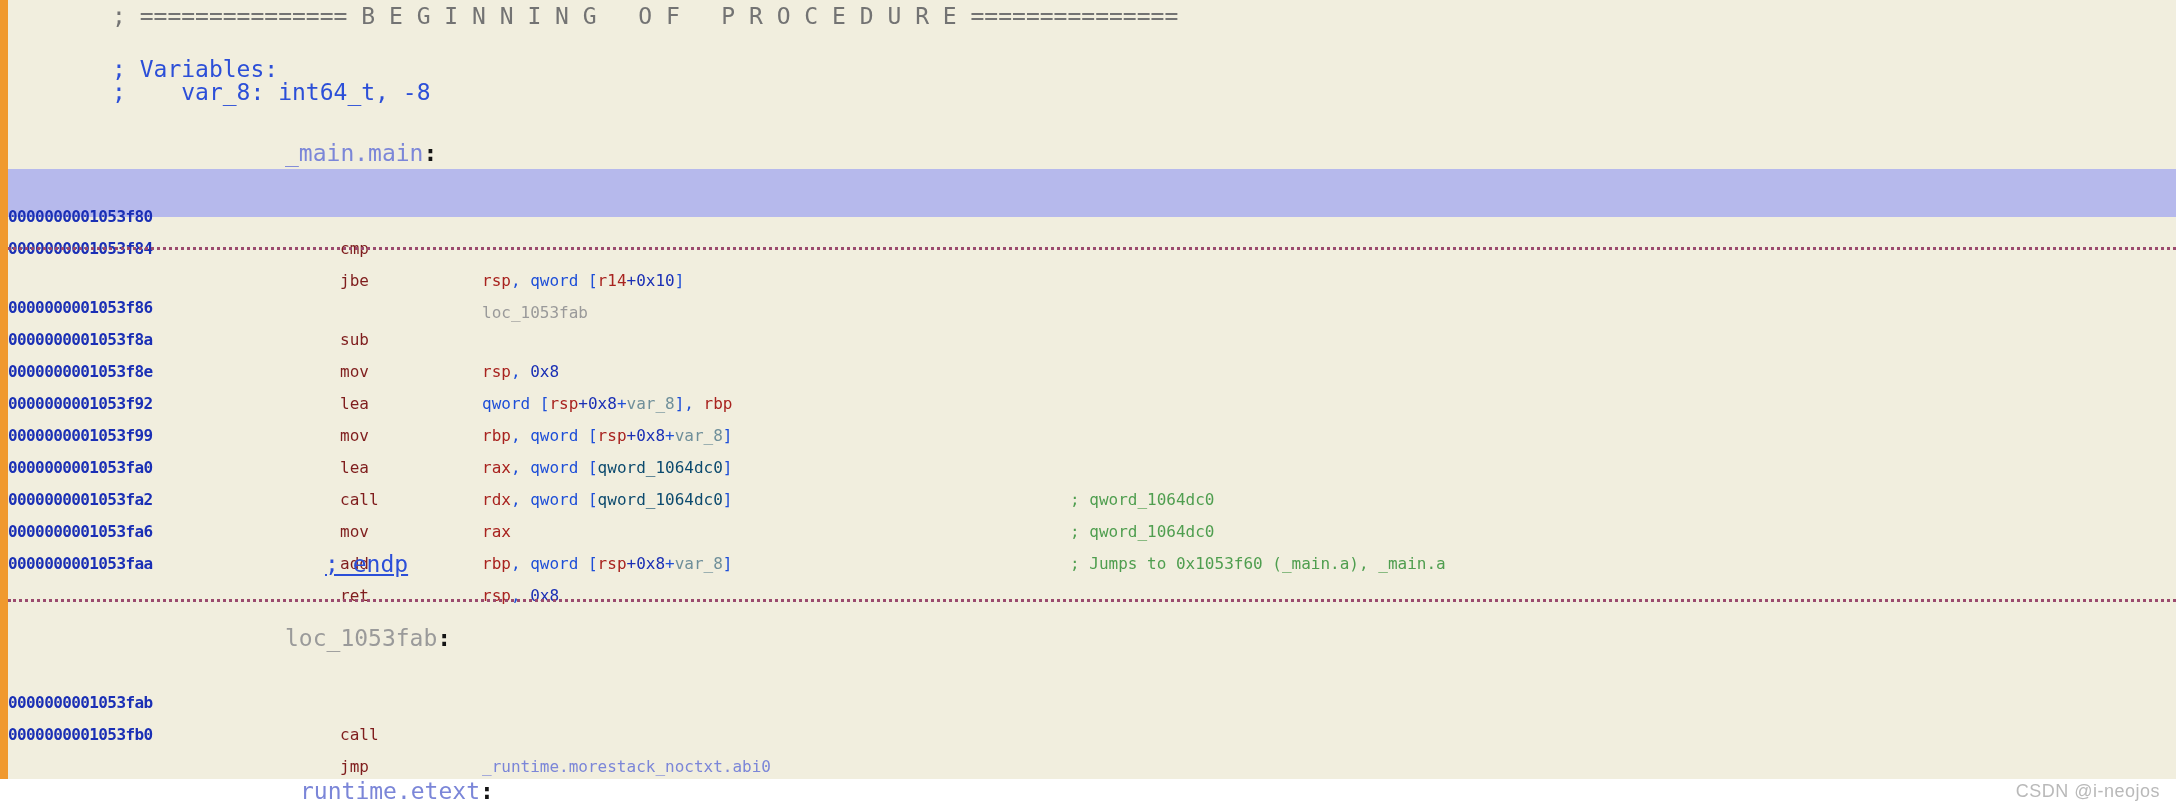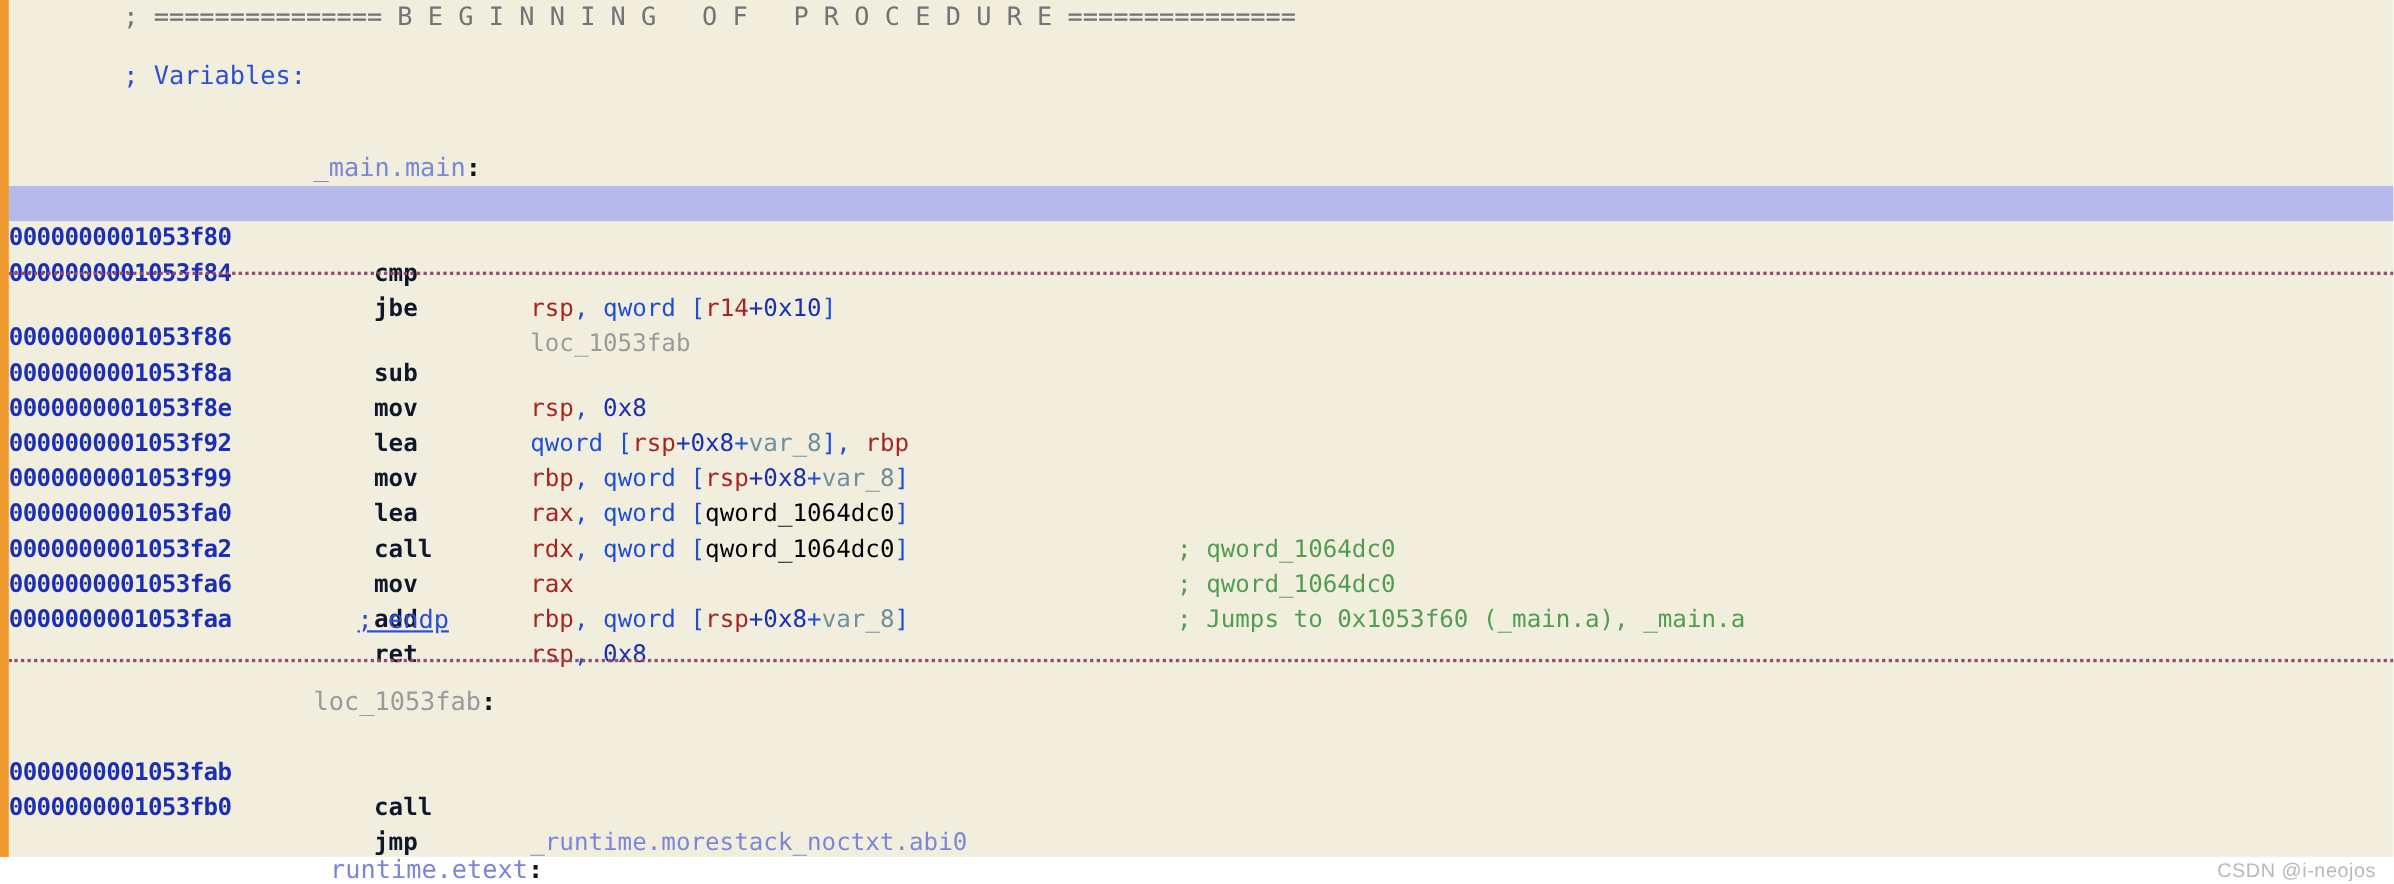--- a/index.html
+++ b/index.html
@@ -41,44 +41,44 @@
     width: 8px;
     height: 779px;
     background: #f0992e;
     z-index: 5;
   }
 
   .code-line {
     position: absolute;
     left: 0;
     width: 2176px;
-    height: 32px;
+    height: 48px;
     line-height: 32px;
     white-space: pre;
-    font-size: 22px;
+    font-size: 16px;
     letter-spacing: 0px;
   }
 
   .code-line.highlighted {
     background: #b6b9ec;
   }
 
   .addr {
     position: absolute;
     left: 8px;
     color: #1a2fb5;
     font-weight: bold;
     letter-spacing: -0.6px;
   }
 
   .mnem {
     position: absolute;
     left: 340px;
-    color: #0f172a;
-    font-weight: bold;
+    color: #7f1d1d;
+    font-weight: normal;
   }
 
   .ops {
     position: absolute;
     left: 482px;
     color: #2a2a2a;
   }
 
   .cmt {
     position: absolute;
@@ -135,21 +135,21 @@
     border-top: 3px dotted #9b4a6e;
   }
 
   
   .reg   { color: #a8231f; }
   .num   { color: #1a2fb5; }
   .punct { color: #1d4ed8; }
   .var   { color: #6f8f9a; }
   .sym   { color: #7b86d8; }
   .gsym  { color: #9a9a9a; }
-  .dataref { color: #000000; margin-top: 12px; }
+  .dataref { color: #0c4a6e; margin-top: 12px; }
 
   
   .cmt-sel {
     background: #dfe0a4;
     position: relative;
   }
   .caret {
     display: inline-block;
     width: 0;
     border-left: 3px solid #141414;
@@ -187,20 +187,21 @@
 
 <div id="app">
 
   <div id="disasm-panel">
 
     <div id="left-gutter"></div>
 
     <div class="banner" style="top:0px;">; =============== B E G I N N I N G   O F   P R O C E D U R E ===============</div>
 
     <div class="cmt-blue" style="top:53px;">; Variables:</div>
+    <div class="cmt-blue" style="top:76px;">;    var_8: int64_t, -8</div>
 
     <div class="label-line" style="top:140px;"><span class="lbl-name">_main.main</span><span class="lbl-colon">:</span></div>
 
     <div class="code-line highlighted" style="top:169px;">
       <span class="addr">0000000001053f80</span>
       <span class="mnem">cmp</span>
       <span class="ops"><span class="reg">rsp</span><span class="punct">, qword [</span><span class="reg">r14</span><span class="num">+0x10</span><span class="punct">]</span></span>
     </div>
 
     <div class="code-line" style="top:201px;">

